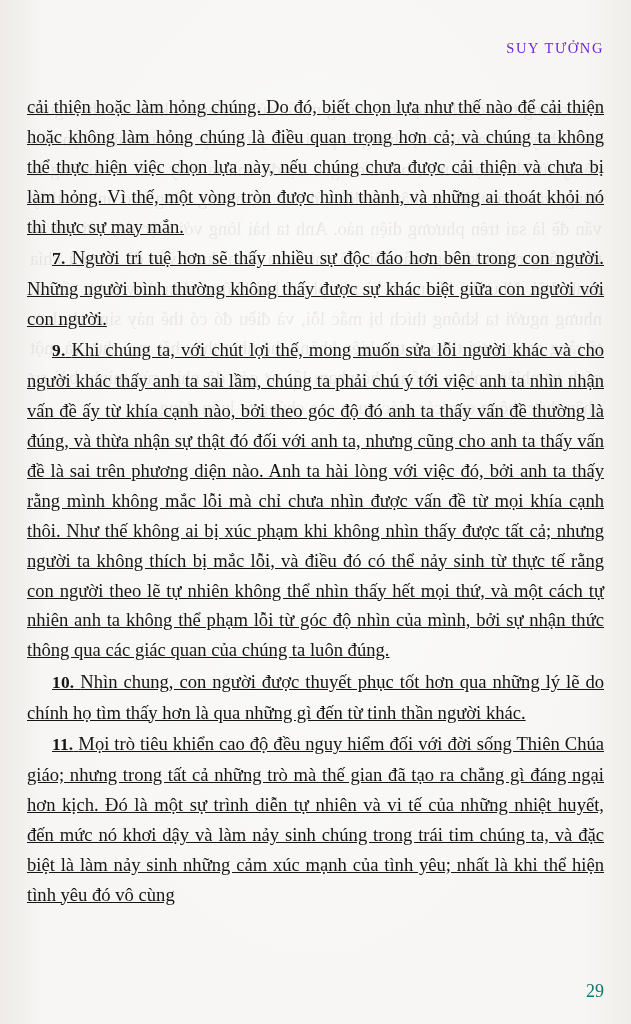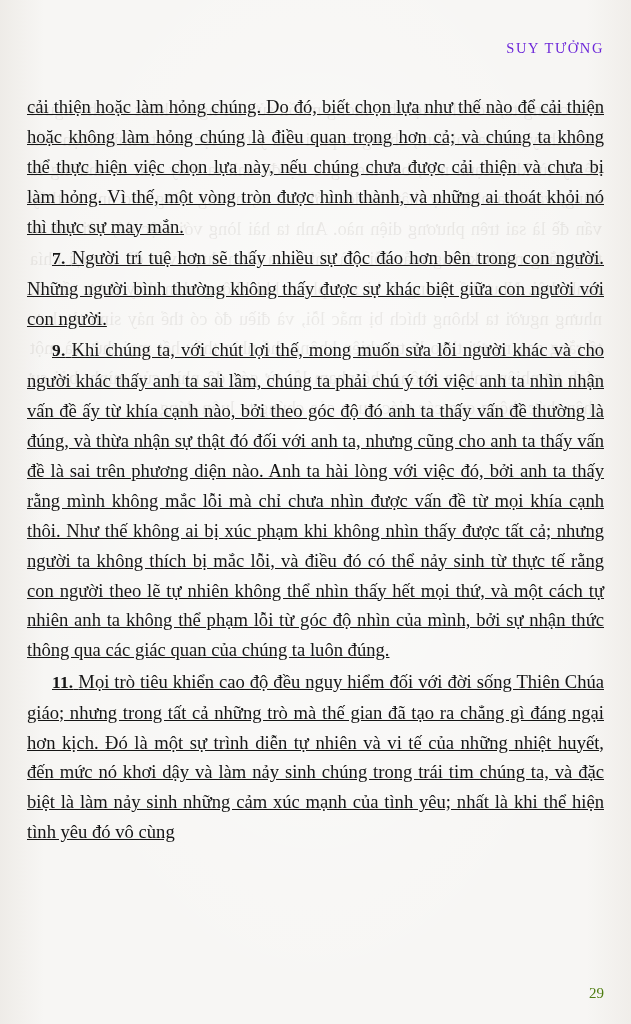--- a/index.html
+++ b/index.html
@@ -87,22 +87,22 @@
   .num {
     font-weight: bold;
     font-size: 17.4px;
     letter-spacing: 0.2px;
   }
 
   .page-number {
     position: absolute;
     right: 27px;
     bottom: 22px;
-    font-size: 15px;
-    color: #4d7c0f;
+    font-size: 18px;
+    color: #0f766e;
     font-family: Liberation Serif, serif;
   }
 </style>
 </head>
 <body>
 
 <div class="page">
 
   <div class="paper-texture"></div>
 
@@ -112,20 +112,21 @@
 
   <div class="text-block">
 
     <p class="para continuation">cải thiện hoặc làm hỏng chúng. Do đó, biết chọn lựa như thế nào để cải thiện hoặc không làm hỏng chúng là điều quan trọng hơn cả; và chúng ta không thể thực hiện việc chọn lựa này, nếu chúng chưa được cải thiện và chưa bị làm hỏng. Vì thế, một vòng tròn được hình thành, và những ai thoát khỏi nó thì thực sự may mắn.</p>
 
     <p class="para"><span class="num">7.</span> <span>Người trí tuệ hơn sẽ thấy nhiều sự độc đáo hơn bên trong con người. Những người bình thường không thấy được sự khác biệt giữa con người với con người.</span></p>
 
 
     <p class="para"><span class="num">9.</span> <span>Khi chúng ta, với chút lợi thế, mong muốn sửa lỗi người khác và cho người khác thấy anh ta sai lầm, chúng ta phải chú ý tới việc anh ta nhìn nhận vấn đề ấy từ khía cạnh nào, bởi theo góc độ đó anh ta thấy vấn đề thường là đúng, và thừa nhận sự thật đó đối với anh ta, nhưng cũng cho anh ta thấy vấn đề là sai trên phương diện nào. Anh ta hài lòng với việc đó, bởi anh ta thấy rằng mình không mắc lỗi mà chỉ chưa nhìn được vấn đề từ mọi khía cạnh thôi. Như thế không ai bị xúc phạm khi không nhìn thấy được tất cả; nhưng người ta không thích bị mắc lỗi, và điều đó có thể nảy sinh từ thực tế rằng con người theo lẽ tự nhiên không thể nhìn thấy hết mọi thứ, và một cách tự nhiên anh ta không thể phạm lỗi từ góc độ nhìn của mình, bởi sự nhận thức thông qua các giác quan của chúng ta luôn đúng.</span></p>
 
+    <p class="para"><span class="num">10.</span> <span>Nhìn chung, con người được thuyết phục tốt hơn qua những lý lẽ do chính họ tìm thấy hơn là qua những gì đến từ tinh thần người khác.</span></p>
 
     <p class="para"><span class="num">11.</span> <span>Mọi trò tiêu khiển cao độ đều nguy hiểm đối với đời sống Thiên Chúa giáo; nhưng trong tất cả những trò mà thế gian đã tạo ra chẳng gì đáng ngại hơn kịch. Đó là một sự trình diễn tự nhiên và vi tế của những nhiệt huyết, đến mức nó khơi dậy và làm nảy sinh chúng trong trái tim chúng ta, và đặc biệt là làm nảy sinh những cảm xúc mạnh của tình yêu; nhất là khi thể hiện tình yêu đó vô cùng</span></p>
 
   </div>
 
   <div class="page-number">29</div>
 
 </div>
 
 </body></html>

